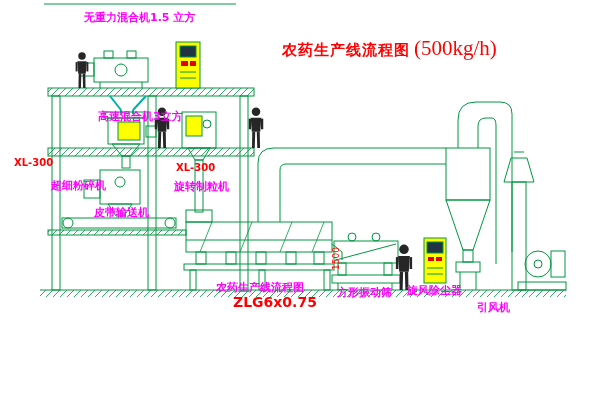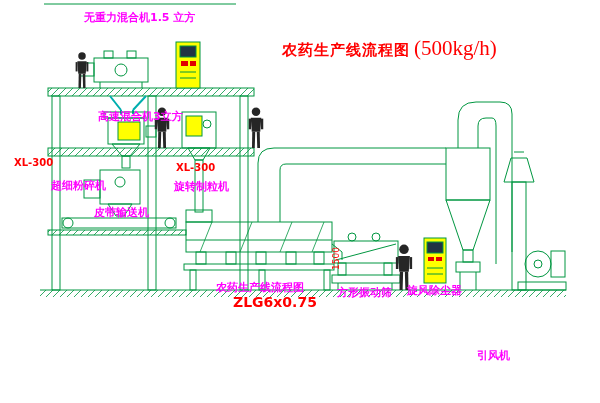--- a/index.html
+++ b/index.html
@@ -197,16 +197,16 @@
   <div class="lbl m" style="left:98px;top:111px;">高速混合机3立方</div>
   <div class="lbl r" style="left:14px;top:158px;">XL-300</div>
   <div class="lbl m" style="left:10px;top:180px;margin-left:41px;">超细粉碎机</div>
   <div class="lbl r" style="left:176px;top:163px;">XL-300</div>
   <div class="lbl m" style="left:174px;top:181px;">旋转制粒机</div>
   <div class="lbl m" style="left:94px;top:207px;">皮带输送机</div>
   <div class="lbl m" style="left:216px;top:282px;">农药生产线流程图</div>
   <div class="lbl r" style="left:233px;top:295px;font-size:14px;">ZLG6x0.75</div>
   <div class="lbl m" style="left:337px;top:287px;">方形振动筛</div>
   <div class="lbl m" style="left:407px;top:285px;">旋风除尘器</div>
-  <div class="lbl m" style="left:477px;top:302px;margin-top:48px;">引风机</div>
+  <div class="lbl m" style="left:477px;top:302px;">引风机</div>
   <div class="dim">1500</div>
 
 </div>
 
 </body></html>

